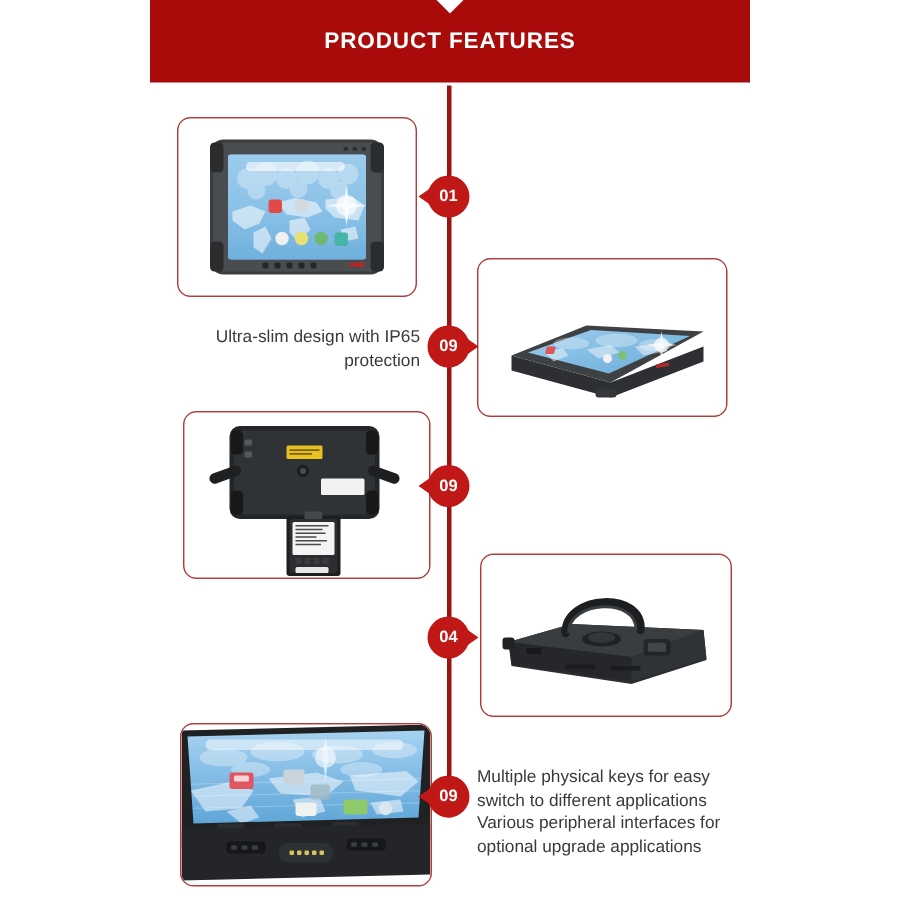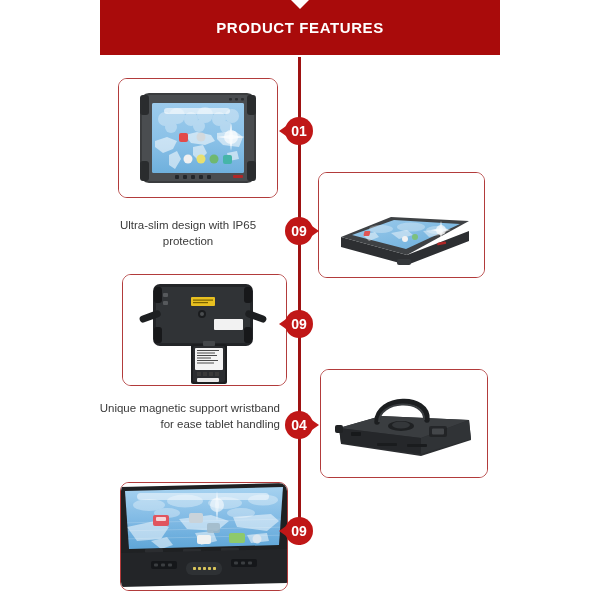--- a/index.html
+++ b/index.html
@@ -35,21 +35,21 @@
   
   .spine{
     position:absolute;left:298px;top:57px;width:2.5px;height:488px;
     background:#9e1212;
   }
 
   
   .badge{
     position:absolute;width:26px;height:26px;border-radius:50%;
     background:#c01717;color:#fff;
-    font-size:14px;font-weight:bold;
+    font-size:11px;font-weight:bold;
     display:flex;align-items:center;justify-content:center;
     z-index:5;
     box-shadow:0 0 0 1px #c01717;
   }
   .badge::after{
     content:"";position:absolute;top:50%;transform:translateY(-50%);
     width:0;height:0;
     border-top:7px solid transparent;
     border-bottom:7px solid transparent;
   }
@@ -218,21 +218,21 @@
 
       <rect x="78" y="86" width="14" height="6" rx="2" fill="#35383b"></rect>
 
       <rect x="118" y="70" width="9" height="2.5" rx="1" fill="#b02727" transform="rotate(-10 118 70)"></rect>
     </svg>
   </div>
 
   <div class="badge point-right" style="left:286px;top:218px;">
     <span>09</span>
   </div>
-  <div class="feat-text left-side" style="left:96px;top:218px;width:184px;text-align:center;">Ultra-slim design with IP65 protection</div>
+  <div class="feat-text left-side" style="left:96px;top:218px;width:184px;">Ultra-slim design with IP65 protection</div>
 
   <div class="frame" style="left:122px;top:274px;width:163px;height:110px;">
     <svg class="photo" viewBox="0 0 163 110">
       <rect x="0" y="0" width="163" height="110" fill="#ffffff"></rect>
 
       <rect x="30" y="9" width="100" height="62" rx="7" fill="#232528"></rect>
       <rect x="33" y="12" width="94" height="56" rx="6" fill="#303336"></rect>
 
       <rect x="31" y="12" width="8" height="16" rx="3" fill="#17181a"></rect>
       <rect x="121" y="12" width="8" height="16" rx="3" fill="#17181a"></rect>
@@ -309,21 +309,20 @@
       <rect x="56" y="73" width="20" height="3" rx="1" fill="#1a1c1e"></rect>
       <rect x="86" y="74" width="20" height="3" rx="1" fill="#1a1c1e"></rect>
 
       <rect x="14" y="55" width="8" height="8" rx="2" fill="#202224"></rect>
     </svg>
   </div>
 
   <div class="badge point-right" style="left:286px;top:412px;justify-content:center;">
     <span>04</span>
   </div>
-  <div class="feat-text left-side" style="left:96px;top:401px;width:184px;">Unique magnetic support wristband for ease tablet handling</div>
 
   <div class="frame" style="left:120px;top:482px;width:166px;height:107px;">
     <svg class="photo" viewBox="0 0 166 107">
       <rect x="0" y="0" width="166" height="107" fill="#ffffff"></rect>
       <defs>
         <linearGradient id="sky5" x1="0" y1="0" x2="0" y2="1">
           <stop offset="0" stop-color="#a6d2f0"></stop>
           <stop offset="0.55" stop-color="#7fb9e4"></stop>
           <stop offset="1" stop-color="#5fa6d8"></stop>
         </linearGradient>
@@ -404,14 +403,15 @@
         <rect x="82" y="84" width="3" height="3" rx="0.8"></rect>
         <rect x="87" y="84" width="3" height="3" rx="0.8"></rect>
         <rect x="92" y="84" width="3" height="3" rx="0.8"></rect>
       </g>
     </svg>
   </div>
 
   <div class="badge point-left" style="left:286px;top:518px;">
     <span>09</span>
   </div>
+  <div class="feat-text right-side" style="left:318px;top:511px;width:190px;">Multiple physical keys for easy switch to different applications Various peripheral interfaces for optional upgrade applications</div>
 
 </div>
 
 </body></html>

